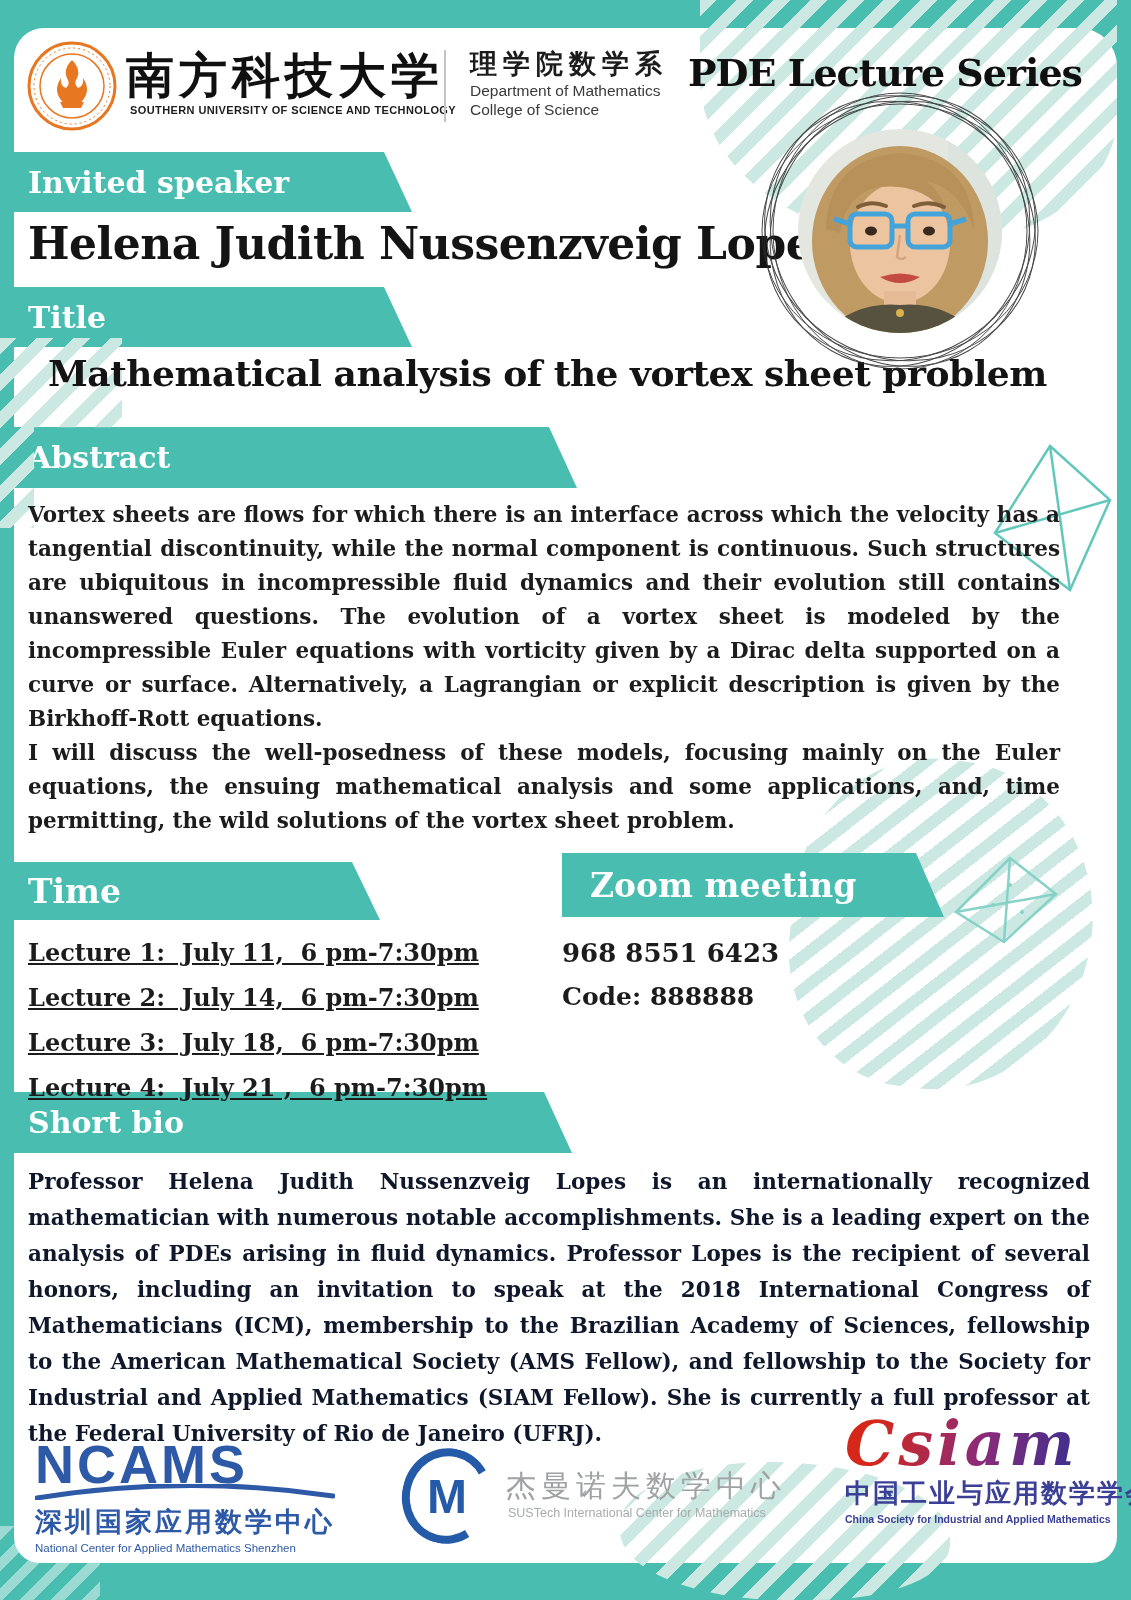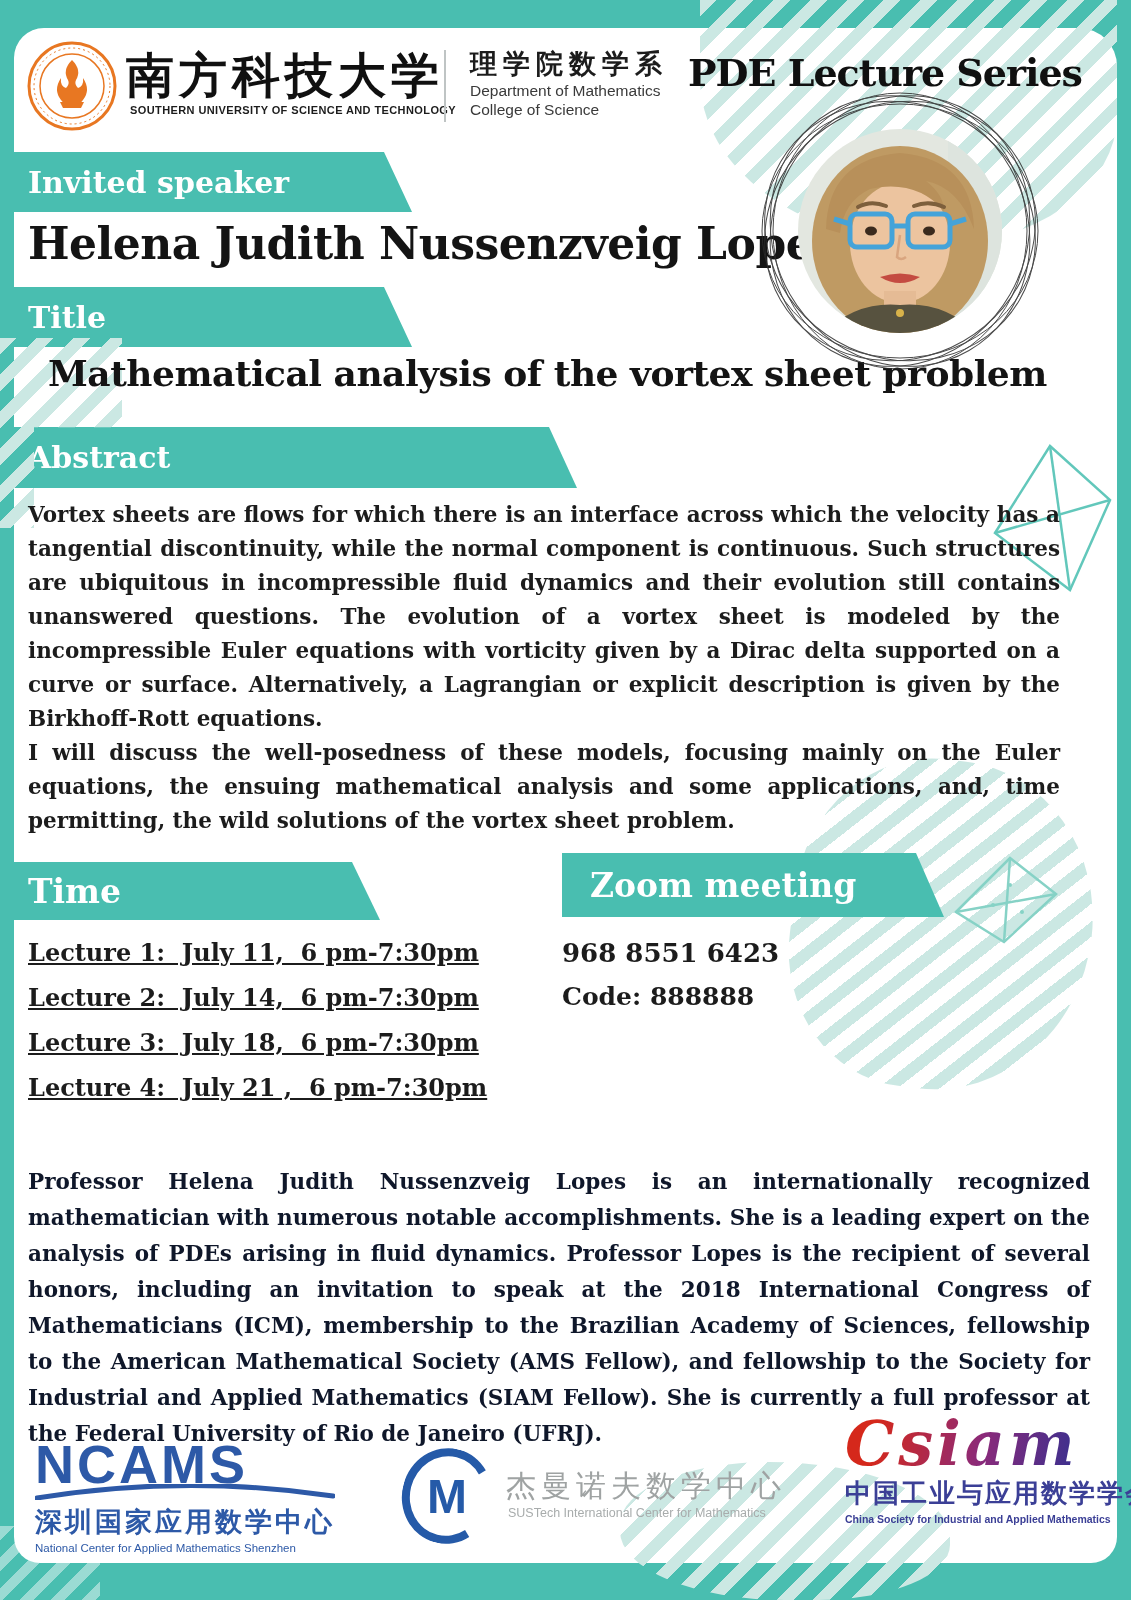--- a/index.html
+++ b/index.html
@@ -149,20 +149,23 @@
   </div>
   <div class="banner b-abstract">
     <span>Abstract</span>
   </div>
   <div class="banner b-time">
     <span>Time</span>
   </div>
   <div class="banner b-zoom">
     <span>Zoom meeting</span>
   </div>
+  <div class="banner b-shortbio">
+    <span>Short bio</span>
+  </div>
 
   <div class="wedge-left stripes"></div>
 
   <div class="speaker-name">Helena Judith Nussenzveig Lopes</div>
   <div class="talk-title">Mathematical analysis of the vortex sheet problem</div>
 
   <div class="abstract-text">
     <p>Vortex sheets are flows for which there is an interface across which the velocity has a tangential discontinuity, while the normal component is continuous. Such structures are ubiquitous in incompressible fluid dynamics and their evolution still contains unanswered questions. The evolution of a vortex sheet is modeled by the incompressible Euler equations with vorticity given by a Dirac delta supported on a curve or surface. Alternatively, a Lagrangian or explicit description is given by the Birkhoff-Rott equations.</p>
     <p>I will discuss the well-posedness of these models, focusing mainly on the Euler equations, the ensuing mathematical analysis and some applications, and, time permitting, the wild solutions of the vortex sheet problem.</p>
   </div>

